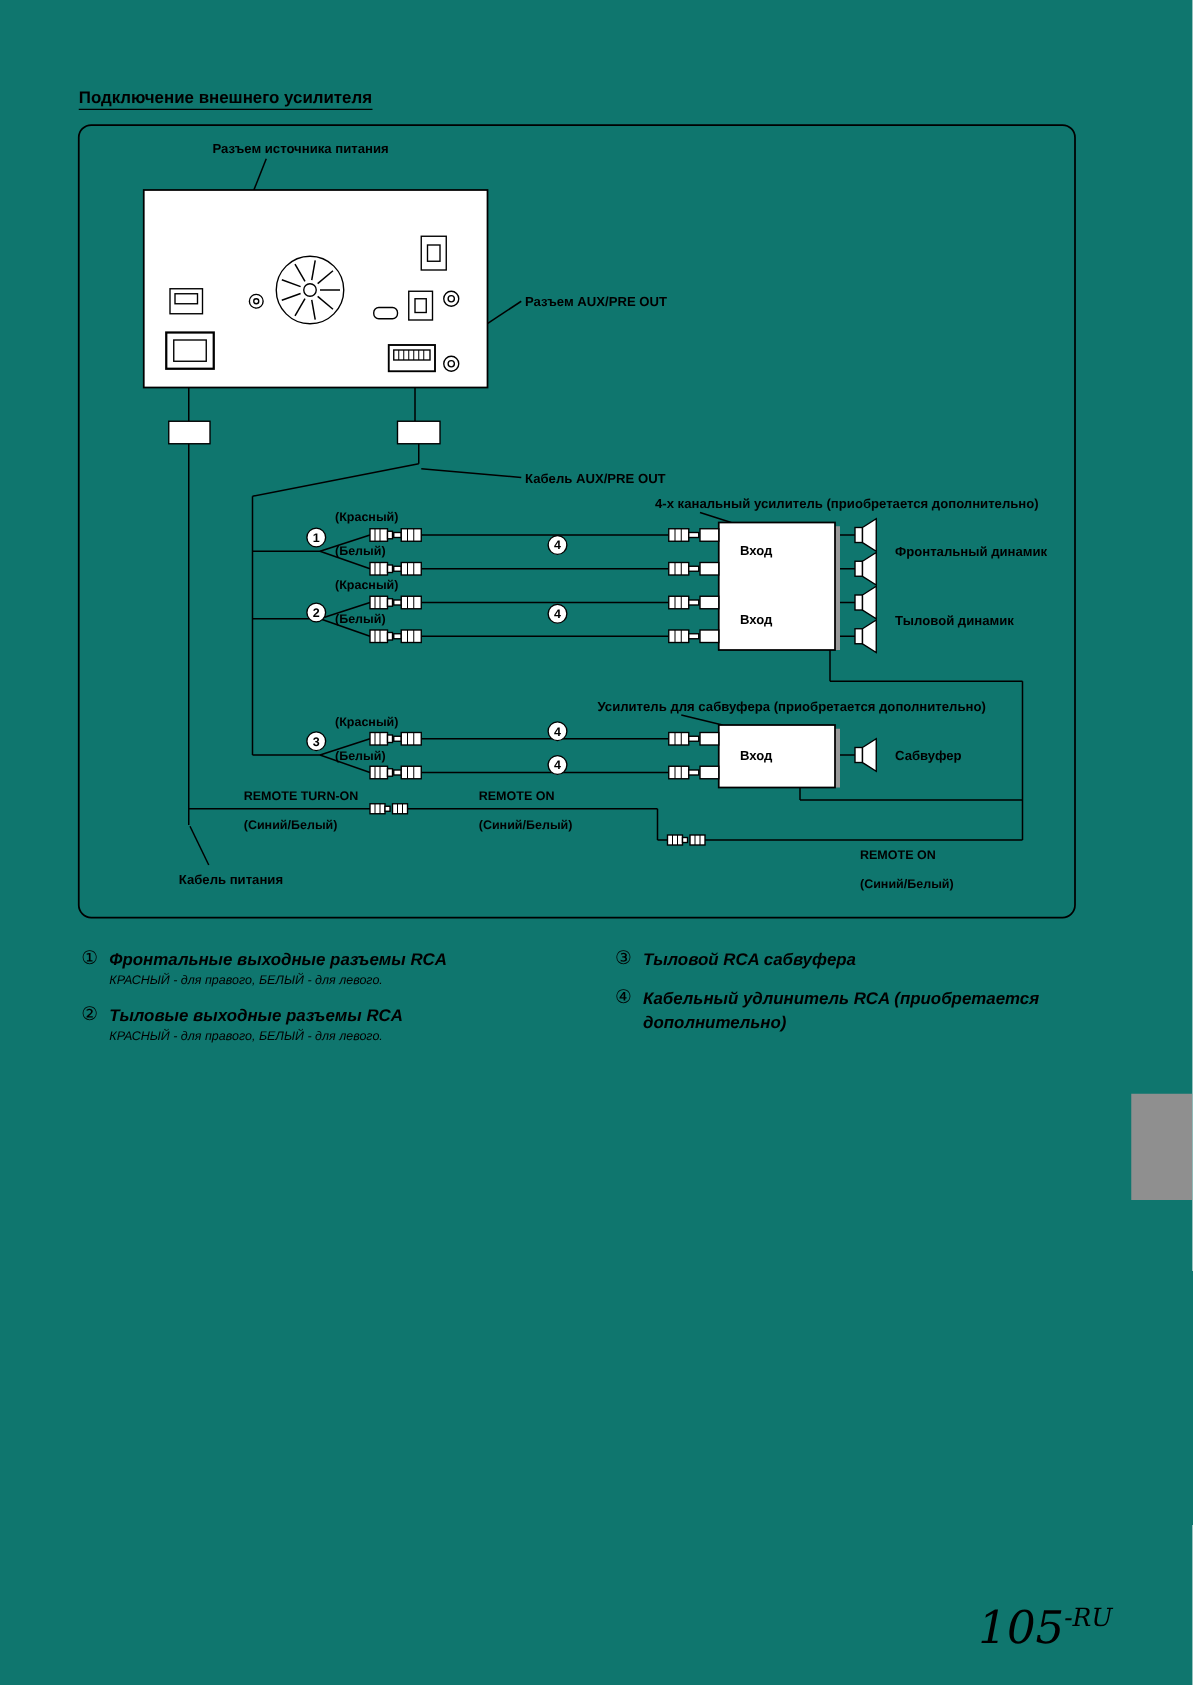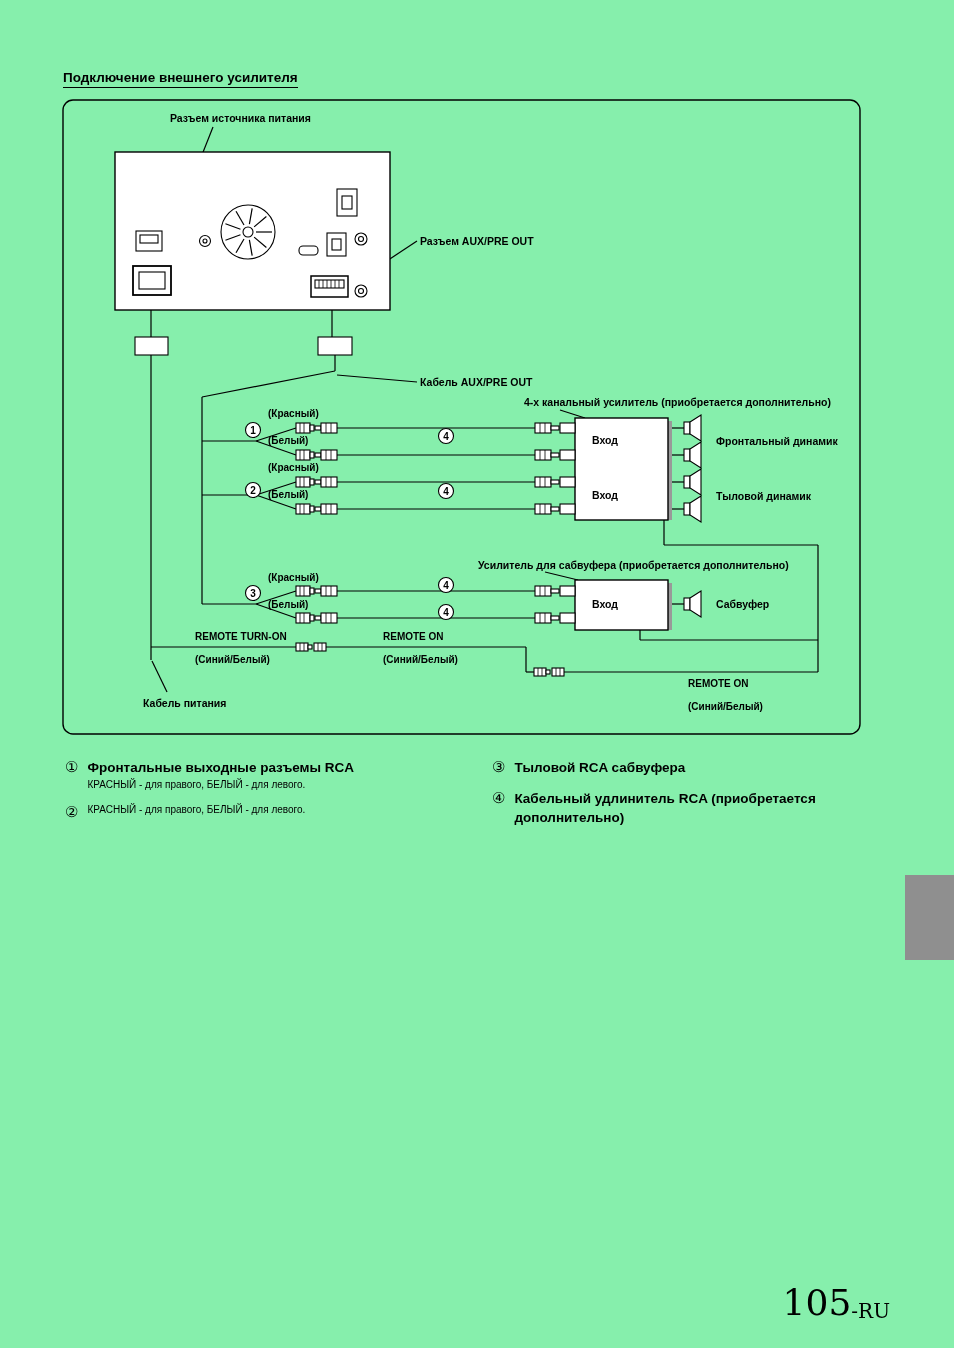--- a/index.html
+++ b/index.html
@@ -1,16 +1,16 @@
 <!DOCTYPE html>
 <html><head>
 <meta charset="utf-8">
 <style>
   html,body{margin:0;padding:0;background:#fff;}
-  .page{position:relative;width:954px;height:1348px;background:#86efac;
+  .page{position:relative;width:954px;height:1348px;background:#0f766e;
         font-family:"Liberation Sans",sans-serif;color:#000;overflow:hidden;}
 
   .heading{position:absolute;left:63px;top:70px;font-size:13.5px;font-weight:bold;
            border-bottom:1.5px solid #000;padding-bottom:2px;white-space:nowrap;}
 
   svg.diagram{position:absolute;left:0;top:0;}
   svg text{font-family:"Liberation Sans",sans-serif;fill:#000;}
   .lab{font-size:10.5px;font-weight:bold;}
   .lab-sm{font-size:10px;font-weight:bold;}
   .cnum{font-size:10px;font-weight:bold;text-anchor:middle;}
@@ -18,28 +18,28 @@
   .frame{stroke:#000;stroke-width:1.4;fill:none;}
   .shape{fill:#fff;stroke:#000;stroke-width:1.1;}
   .hln{stroke:#000;stroke-width:0.8;}
   .shade{fill:#999;stroke:none;}
 
   .legend-col{position:absolute;top:758px;}
   .legend-col.left{left:65px;width:410px;}
   .legend-col.right{left:492px;width:392px;}
   .legend-item{display:flex;align-items:flex-start;margin-bottom:11px;}
   .lnum{font-size:15px;line-height:1.25;margin-right:9px;flex:0 0 auto;}
-  .ltext{flex:1;}
+  .ltext{flex:1;font-style:italic;}
   .ltitle{font-weight:bold;font-size:13.5px;line-height:1.45;}
   .ldesc{font-size:10px;line-height:1.45;}
 
   .tab{position:absolute;left:905px;top:875px;width:49px;height:85px;background:#8f8f8f;}
 
   .pagenum{position:absolute;right:64px;top:1282px;font-family:"DejaVu Serif",serif;
-           display:flex;align-items:flex-end;}
+           font-style:italic;display:flex;align-items:flex-start;}
   .pn-main{font-size:36px;}
   .pn-suf{font-size:20px;}
 </style>
 </head>
 <body>
 
 <div class="page">
 
   <div class="heading">Подключение внешнего усилителя</div>
 
@@ -291,20 +291,21 @@
     <div class="legend-item">
       <span class="lnum">①</span>
       <span class="ltext">
         <div class="ltitle">Фронтальные выходные разъемы RCA</div>
         <div class="ldesc">КРАСНЫЙ - для правого, БЕЛЫЙ - для левого.</div>
       </span>
     </div>
     <div class="legend-item">
       <span class="lnum">②</span>
       <span class="ltext">
+        <div class="ltitle">Тыловые выходные разъемы RCA</div>
         <div class="ldesc">КРАСНЫЙ - для правого, БЕЛЫЙ - для левого.</div>
       </span>
     </div>
   </div>
   <div class="legend-col right">
     <div class="legend-item">
       <span class="lnum">③</span>
       <span class="ltext">
         <div class="ltitle">Тыловой RCA сабвуфера</div>
       </span>

